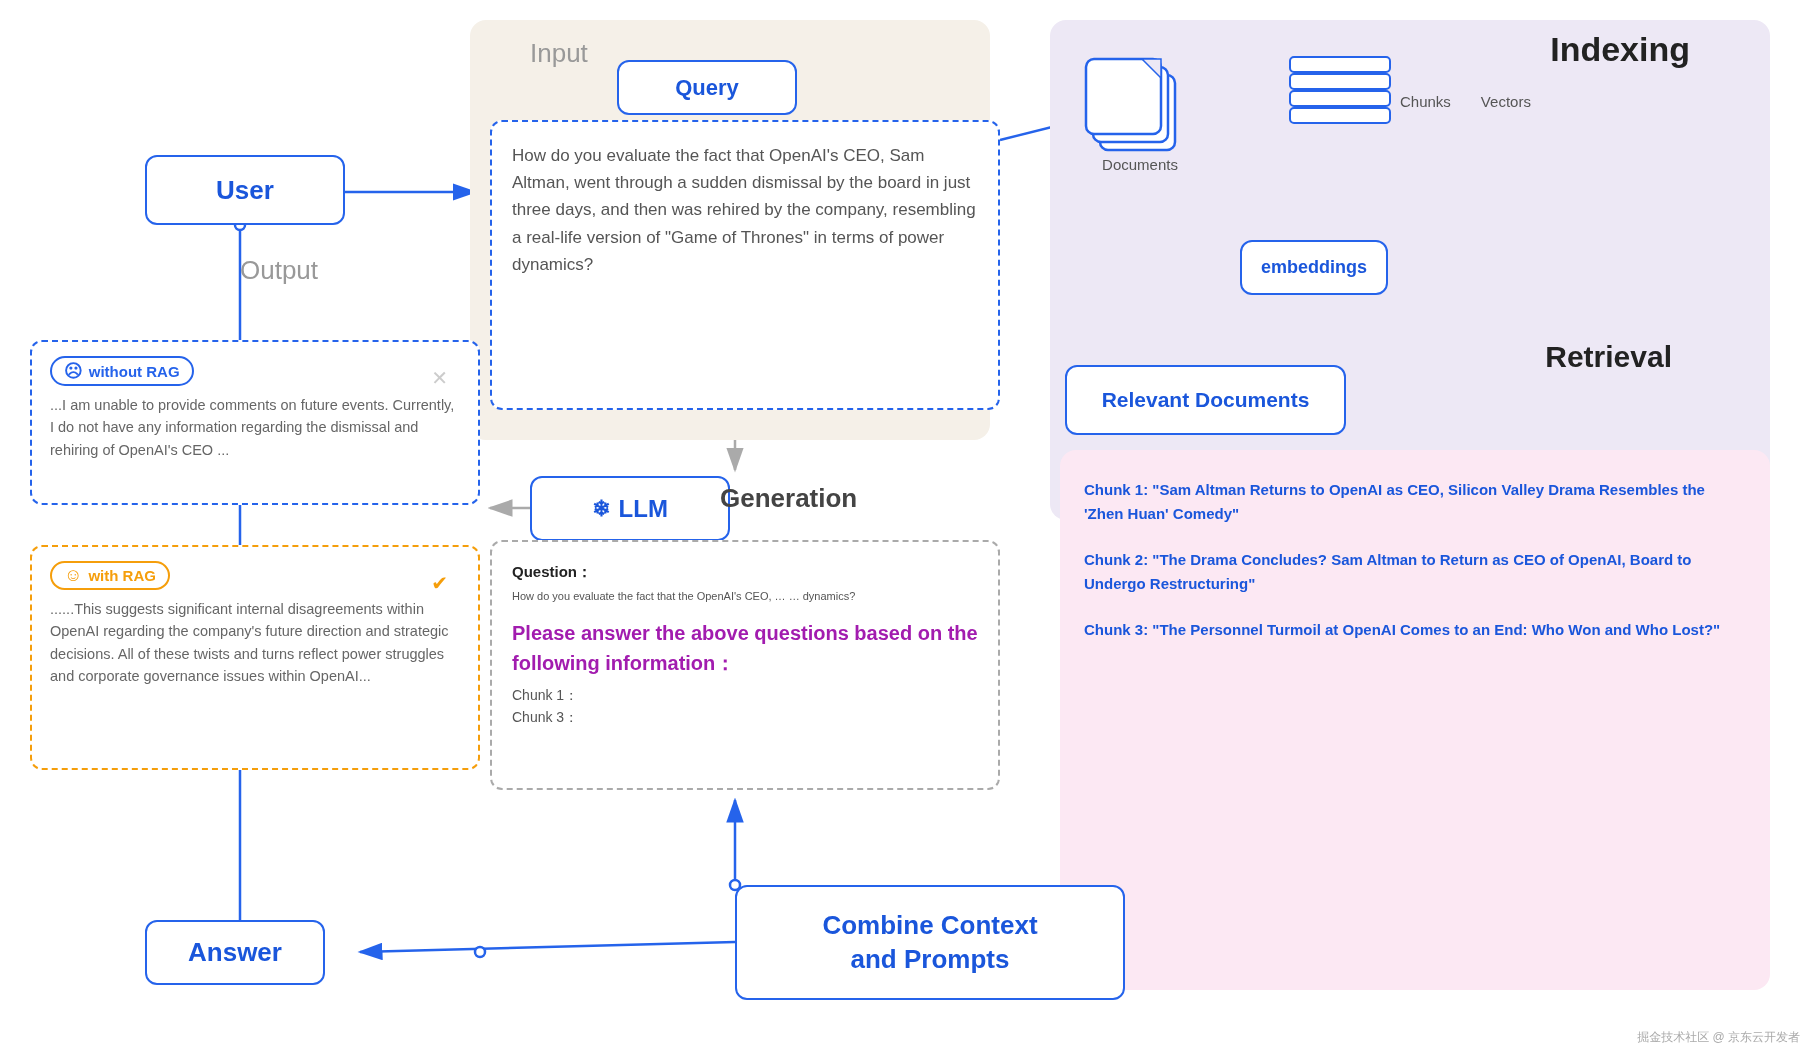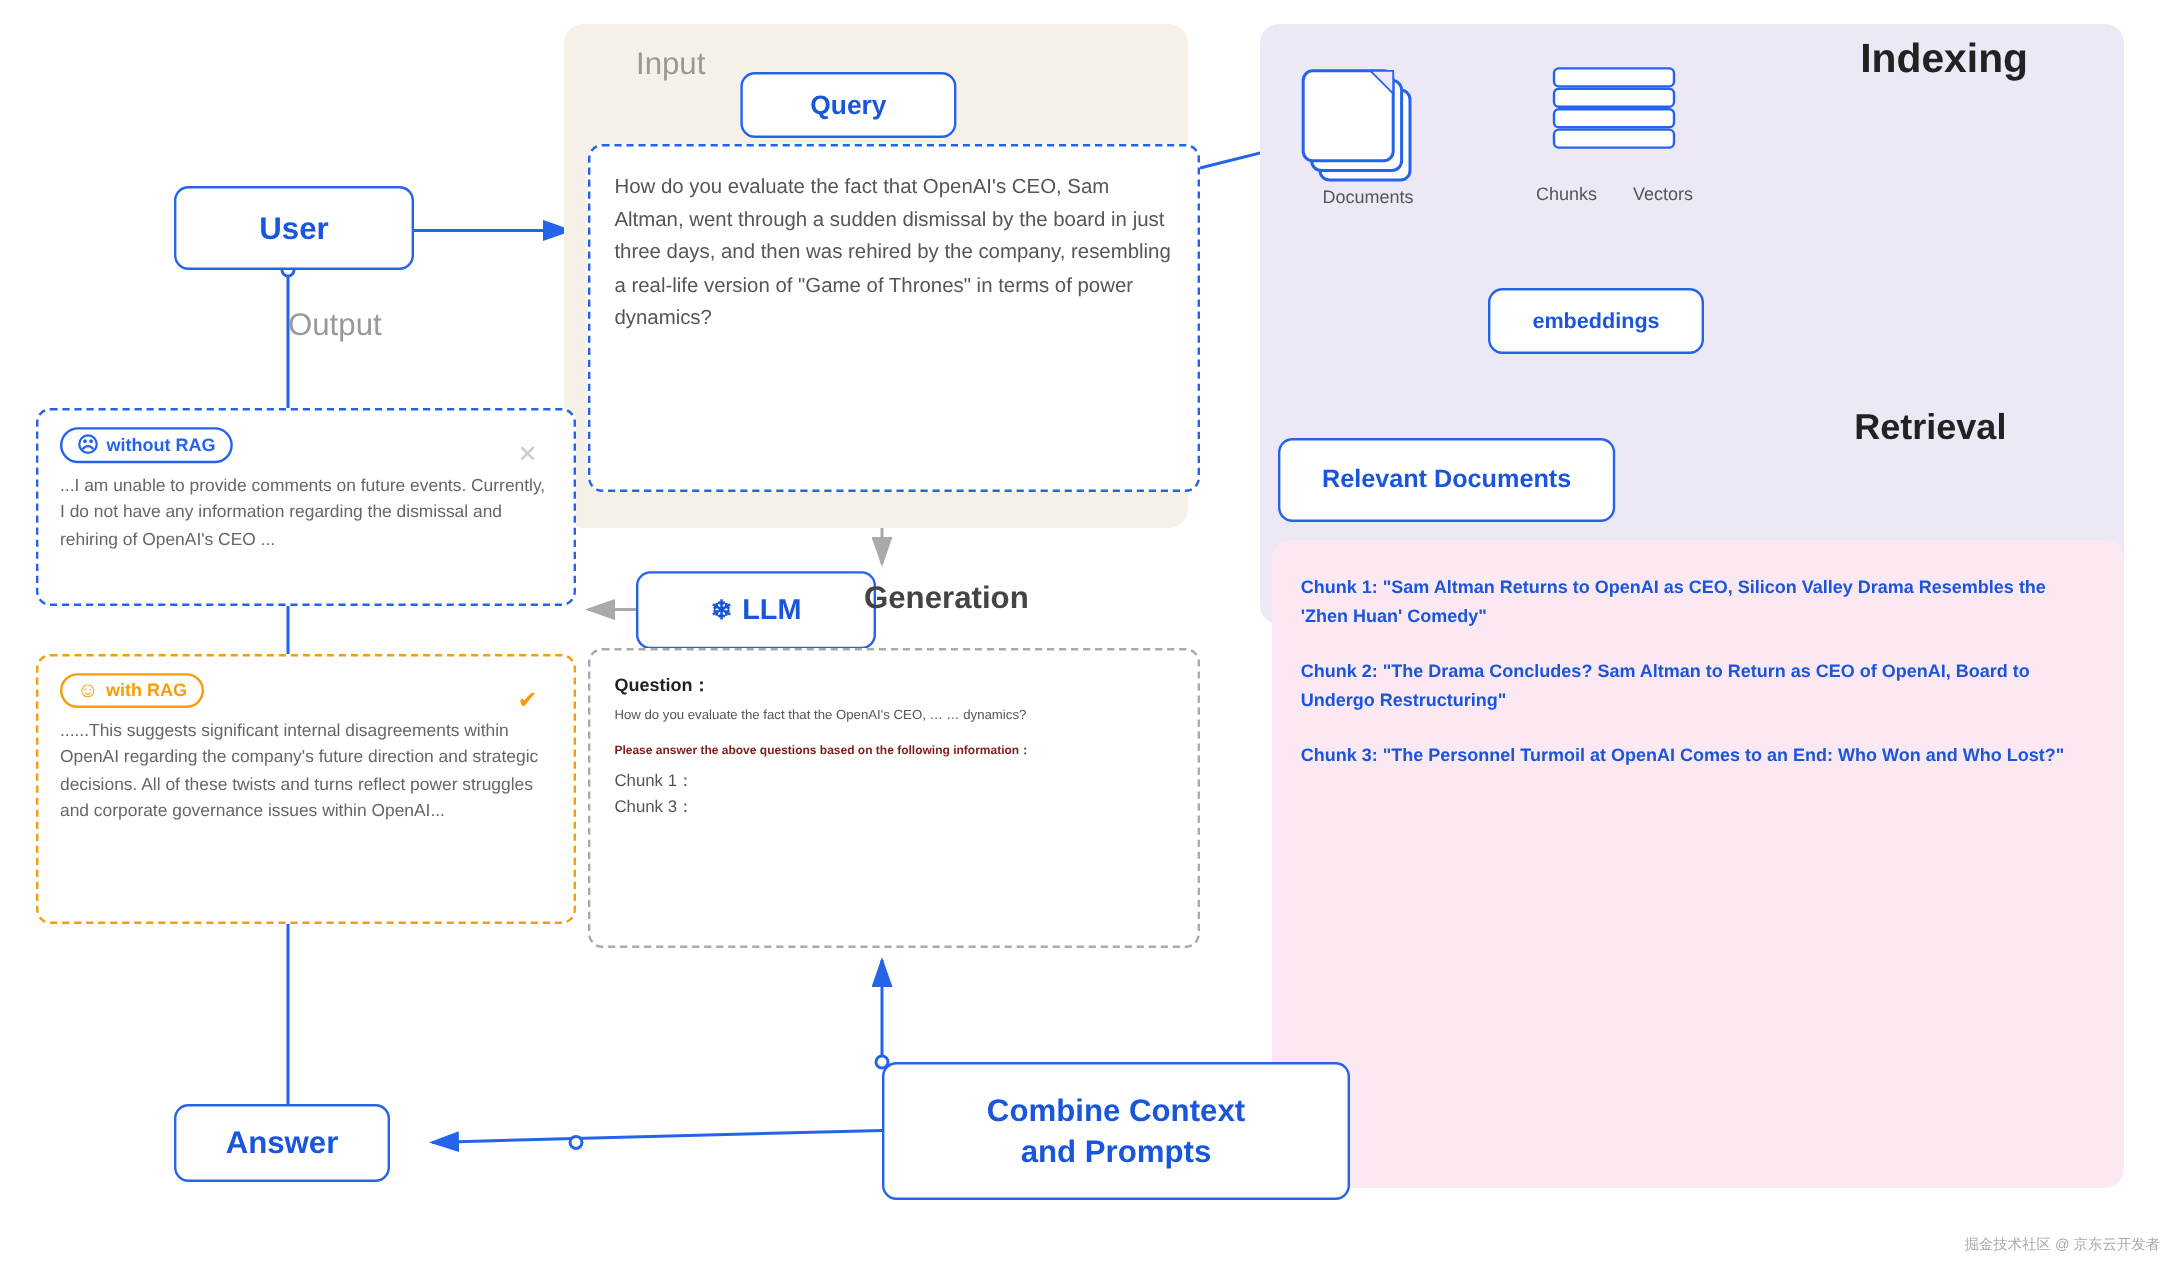--- a/index.html
+++ b/index.html
@@ -187,21 +187,21 @@
       background: white;
       border: 2px dashed #aaa;
       border-radius: 12px;
     }
 
     
     .embeddings-box {
       position: absolute;
       left: 1240px;
       top: 240px;
-      width: 180px;
+      width: 148px;
       height: 55px;
       font-size: 18px;
       font-weight: 600;
       color: #1a56db;
     }
 
     
     .relevant-docs-box {
       position: absolute;
       left: 1065px;
@@ -468,38 +468,38 @@
     <span style="font-size:24px;font-weight:700;color:#1a56db;">LLM</span>
   </div>
 
   <div class="generation-label">Generation</div>
 
   <div class="generation-box">
     <p style="font-weight:600;color:#222;margin-bottom:4px;">
       <span>Question：</span>
     </p>
     <p style="color:#555;margin-bottom:12px;font-size:11px;">How do you evaluate the fact that the OpenAI's CEO, … … dynamics?</p>
-    <p style="font-weight:700;color:#7f1d1d;margin-bottom:6px;font-size:10px;line-height:1.5;">Please answer the above questions based on the following information：</p>
+    <p style="font-weight:700;color:#a21caf;margin-bottom:6px;font-size:20px;line-height:1.5;">Please answer the above questions based on the following information：</p>
     <p style="color:#555;font-size:14px;">Chunk 1：</p>
     <p style="color:#555;font-size:14px;">Chunk 3：</p>
   </div>
 
   <div style="position:absolute;top:50px;left:1080px;display:flex;flex-direction:column;align-items:center;">
     <svg width="120" height="110" viewBox="0 0 120 110">
 
       <rect x="20" y="25" width="75" height="75" rx="8" fill="white" stroke="#2563eb" stroke-width="2.5"></rect>
       <rect x="13" y="17" width="75" height="75" rx="8" fill="white" stroke="#2563eb" stroke-width="2.5"></rect>
       <rect x="6" y="9" width="75" height="75" rx="8" fill="white" stroke="#2563eb" stroke-width="2.5"></rect>
 
       <path d="M62 9 L81 9 L81 28 Z" fill="#ede8f5" stroke="#2563eb" stroke-width="1.5"></path>
     </svg>
     <span style="font-size:15px;color:#555;margin-top:-4px;">Documents</span>
   </div>
 
-  <div style="position:absolute;top:48px;left:1280px;display:flex;flex-direction:column;align-items:center;">
+  <div style="position:absolute;top:48px;left:1280px;display:flex;flex-direction:row;align-items:center;">
     <svg width="120" height="110" viewBox="0 0 120 110">
 
       <rect x="10" y="60" width="100" height="15" rx="4" fill="white" stroke="#2563eb" stroke-width="2"></rect>
       <rect x="10" y="43" width="100" height="15" rx="4" fill="white" stroke="#2563eb" stroke-width="2"></rect>
       <rect x="10" y="26" width="100" height="15" rx="4" fill="white" stroke="#2563eb" stroke-width="2"></rect>
       <rect x="10" y="9" width="100" height="15" rx="4" fill="white" stroke="#2563eb" stroke-width="2"></rect>
     </svg>
     <div style="display:flex;gap:30px;margin-top:-4px;">
       <span style="font-size:15px;color:#555;">Chunks</span>
       <span style="font-size:15px;color:#555;">Vectors</span>

